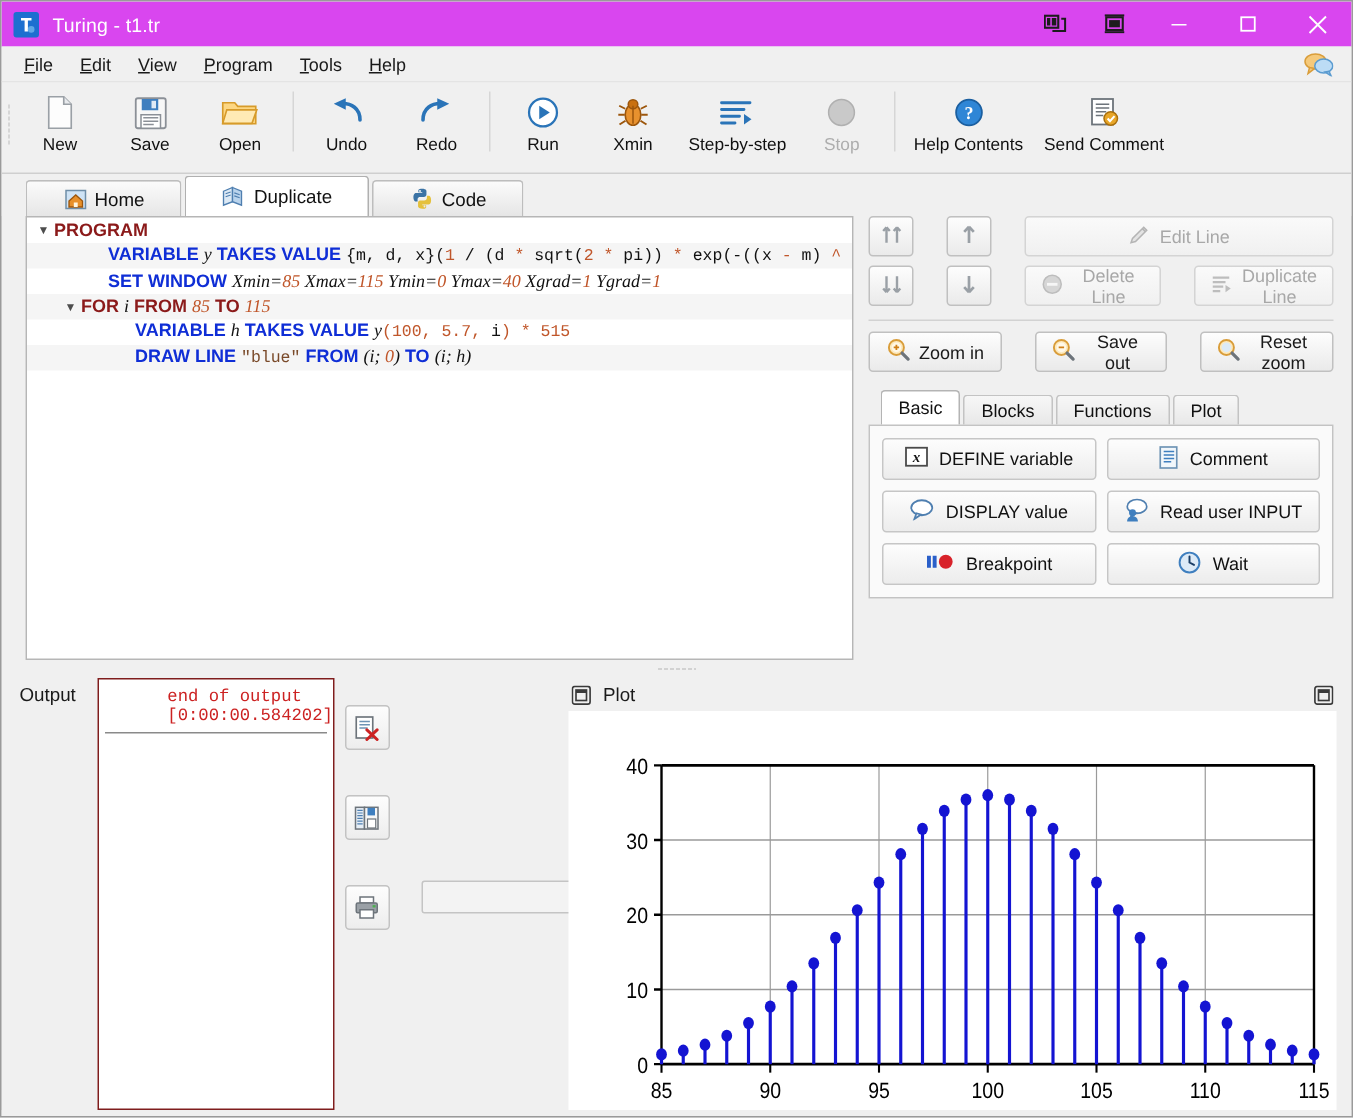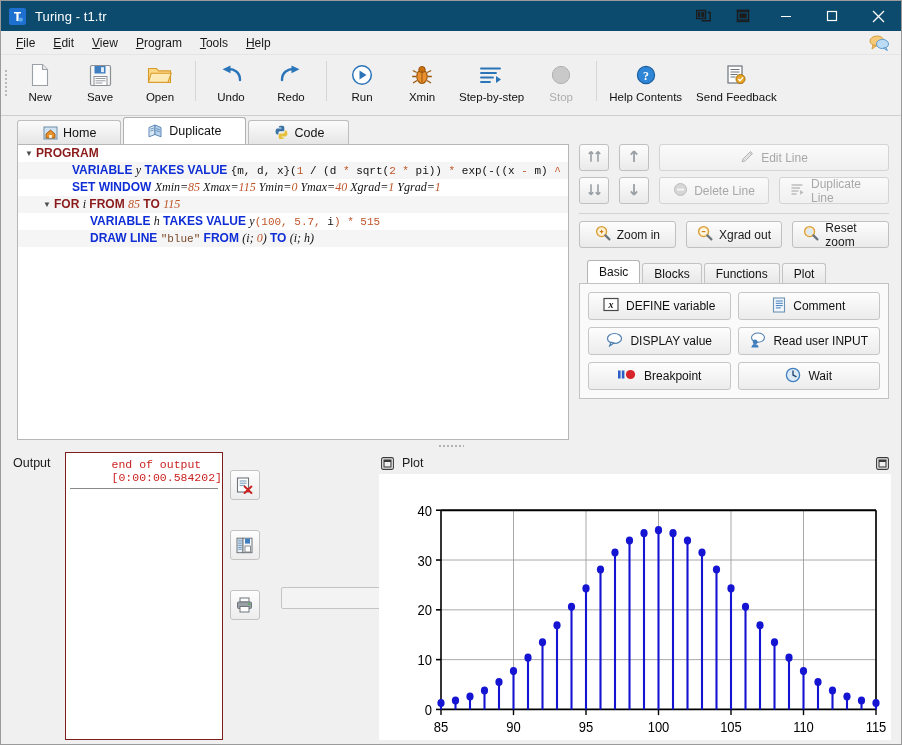--- a/index.html
+++ b/index.html
@@ -6,21 +6,21 @@
   body{
     width:902px;height:745px;overflow:hidden;
     font-family:"Liberation Sans", sans-serif;
     font-size:12px;color:#000;background:#f0f0f0;
     -webkit-font-smoothing:antialiased;
   }
   .app{position:relative;width:902px;height:745px;background:#f0f0f0;box-sizing:border-box;
        border:1px solid #9a9a9a;overflow:hidden;}
 
   
-  .titlebar{height:30px;background:#0c4a6e;display:flex;align-items:center;padding:0 0 0 8px;}
+  .titlebar{height:30px;background:#d946ef;display:flex;align-items:center;padding:0 0 0 8px;}
   .title-ico{width:17px;height:17px;border-radius:2px;background:#1d6fd0;display:flex;
              align-items:center;justify-content:center;color:#fff;font-size:11px;font-weight:bold;
              font-family:"Liberation Serif",serif;}
   .title-txt{color:#fff;font-size:13px;margin-left:9px;letter-spacing:.1px;}
   .title-sp{flex:1;}
   .tb-extra{width:40px;height:30px;display:flex;align-items:center;justify-content:center;}
   .tb-extra svg{display:block;}
   .wbtn{width:46px;height:30px;display:flex;align-items:center;justify-content:center;color:#fff;}
 
   
@@ -66,21 +66,21 @@
   .kw{color:#8b1a1a;font-weight:bold;font-family:"Liberation Sans",sans-serif;}
   .bl{color:#0f2ed6;font-weight:bold;font-family:"Liberation Sans",sans-serif;}
   .var{color:#111;font-style:italic;font-family:"Liberation Serif",serif;}
   .num{color:#c0562a;font-style:italic;font-family:"Liberation Serif",serif;}
   .numm{color:#c0562a;font-family:"Liberation Mono",monospace;font-size:11px;}
   .mono{font-family:"Liberation Mono",monospace;font-size:11px;color:#111;}
   .ital{font-style:italic;font-family:"Liberation Serif",serif;color:#111;}
   .str{color:#7a4a2a;font-family:"Liberation Mono",monospace;font-size:11px;}
 
   .sidepane{flex:1;margin-left:10px;display:flex;flex-direction:column;}
-  .btnrow{display:flex;gap:10px;margin-bottom:6px;}
+  .btnrow{display:flex;gap:22px;margin-bottom:6px;text-align:center;}
   .gbtn{display:flex;align-items:center;justify-content:center;gap:6px;height:27px;
         border:1px solid #c0c0c0;border-radius:3px;background:linear-gradient(#fdfdfd,#eaeaea);
         font-size:12px;color:#1a1a1a;padding:0 10px;box-sizing:border-box;}
   .gbtn.dis{color:#a8a8a8;background:linear-gradient(#fafafa,#f0f0f0);border-color:#d4d4d4;}
   .sq{width:30px;padding:0;flex:none;}
   .hr{height:1px;background:#d2d2d2;margin:3px 0 7px;}
 
   
   .ptabs{display:flex;align-items:flex-end;height:24px;margin-top:6px;padding-left:8px;}
   .ptab{height:20px;padding:0 11px;line-height:20px;font-size:12px;color:#111;
@@ -307,21 +307,21 @@
 
     <div class="tbtn">
       <div class="ic">
         <svg width="22" height="22" viewBox="0 0 22 22">
             <rect x="3" y="2" width="14" height="17" fill="#ffffff" stroke="#6d747b" stroke-width="1.2"></rect>
             <path d="M5.5 5.5h9M5.5 8h9M5.5 10.5h7M5.5 13h5" stroke="#6d747b" stroke-width="1"></path>
             <circle cx="15.5" cy="15" r="4.5" fill="#e8a628" stroke="#a96f0c" stroke-width="1"></circle>
             <path d="M13.4 15 l1.6 1.8 l3-3.4" stroke="#ffffff" stroke-width="1.4" fill="none"></path>
           </svg>
       </div>
-      <div class="lb">Send Feedback</div>
+      <div class="lb">Send Comment</div>
     </div>
   </div>
 
   <div class="tabstrip">
     <div class="etab">
       <span class="ti">
         <svg width="15" height="14" viewBox="0 0 15 14">
             <rect x="1" y="1" width="13" height="12" fill="#cfe3f5" stroke="#6f8ea8" stroke-width="1"></rect>
             <path d="M3 8 L7.5 4 L12 8 v4 H3z" fill="#e8902a" stroke="#9c560c" stroke-width="0.9"></path>
             <rect x="6.2" y="9" width="2.6" height="3" fill="#fff6e0"></rect>
@@ -444,21 +444,21 @@
         </div>
         <div class="gbtn" style="flex:1">
           <span>
             <svg width="16" height="16" viewBox="0 0 16 16">
                 <circle cx="6.6" cy="6.6" r="5" fill="#fde9bc" stroke="#d99d3a" stroke-width="1.3"></circle>
                 <circle cx="6.6" cy="6.6" r="3.2" fill="#fff8e8"></circle>
                 <path d="M4.8 6.6h3.6" stroke="#d08018" stroke-width="1.2"></path>
                 <path d="M10.4 10.4 L14.4 14.4" stroke="#6d747b" stroke-width="2.2" stroke-linecap="round"></path>
               </svg>
           </span>
-          <span>Xgrad out</span>
+          <span>Save out</span>
         </div>
         <div class="gbtn" style="flex:1">
           <span>
             <svg width="16" height="16" viewBox="0 0 16 16">
                 <circle cx="6.6" cy="6.6" r="5" fill="#fde9bc" stroke="#d99d3a" stroke-width="1.3"></circle>
                 <circle cx="6.6" cy="6.6" r="3.2" fill="#dceaf7"></circle>
                 <path d="M10.4 10.4 L14.4 14.4" stroke="#6d747b" stroke-width="2.2" stroke-linecap="round"></path>
               </svg>
           </span>
           <span>Reset zoom</span>

